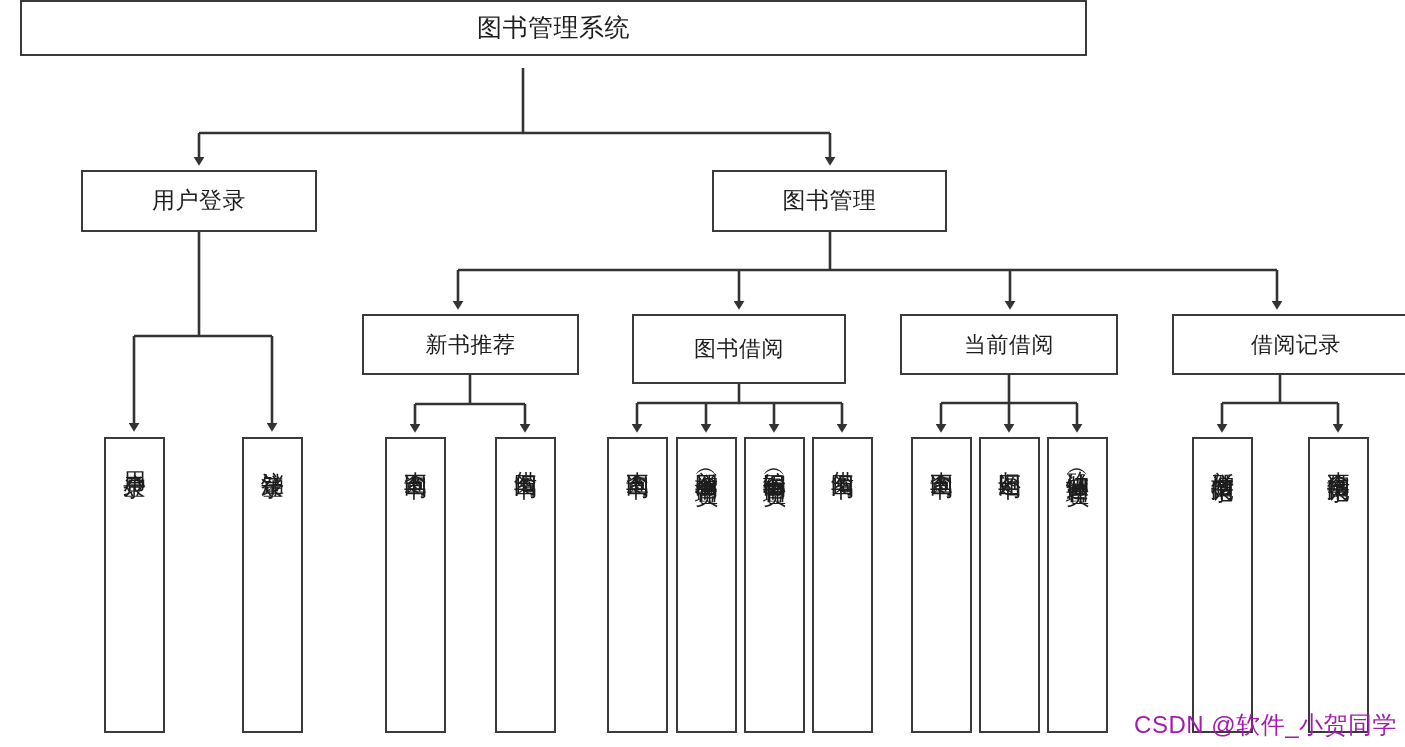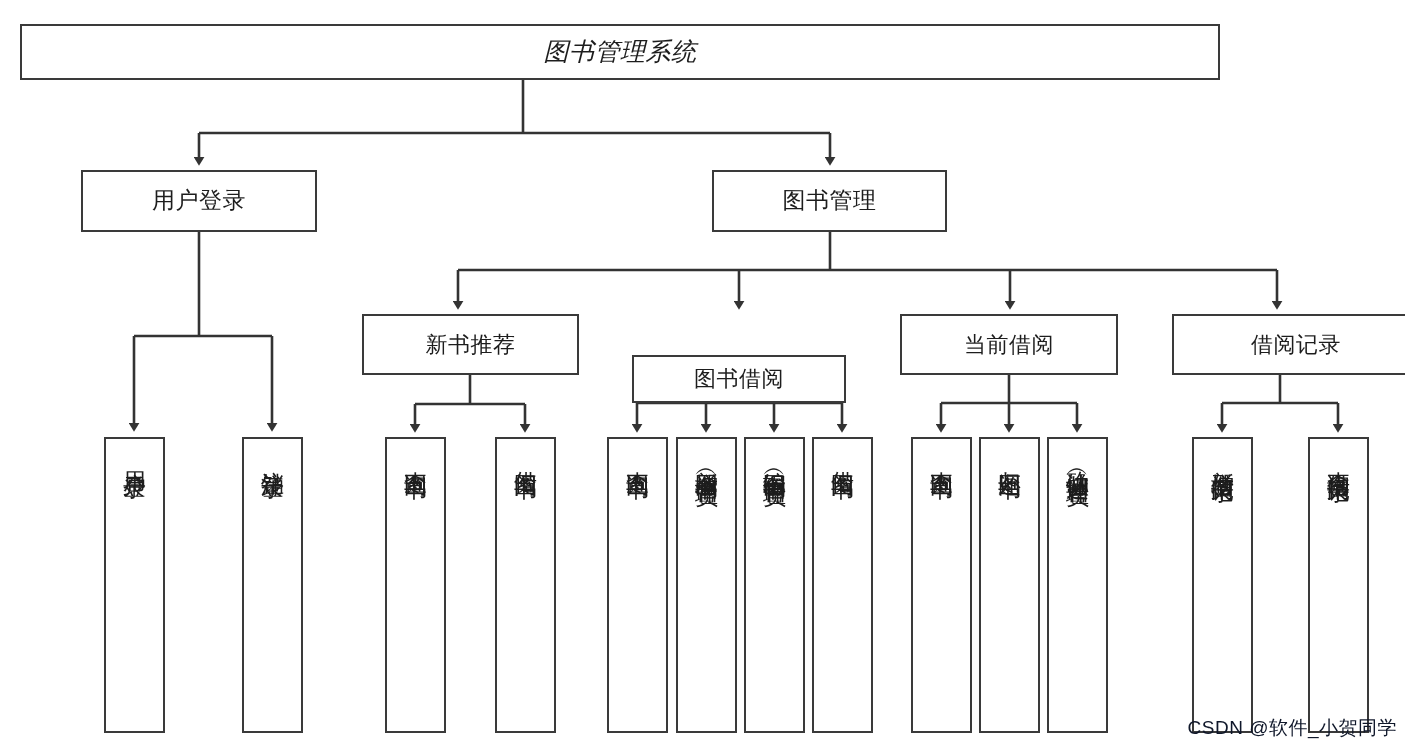--- a/index.html
+++ b/index.html
@@ -55,22 +55,22 @@
     text-orientation: upright;
     font-size: 23px;
     line-height: 1.08;
     letter-spacing: 2px;
     white-space: nowrap;
   }
   .watermark {
     position: absolute;
     right: 8px;
     bottom: 6px;
-    font-size: 19px;
-    color: #0f172a;
+    font-size: 24px;
+    color: #a21caf;
     letter-spacing: 0.5px;
     z-index: 3;
     white-space: nowrap;
   }
 </style>
 </head>
 <body>
 
 <div id="canvas">
 
@@ -117,35 +117,35 @@
       <path d="M1009,403 L1009,425" marker-end="url(#arrow)"></path>
       <path d="M1077,403 L1077,425" marker-end="url(#arrow)"></path>
 
       <path d="M1280,375 L1280,403"></path>
       <path d="M1222,403 L1338,403"></path>
       <path d="M1222,403 L1222,425" marker-end="url(#arrow)"></path>
       <path d="M1338,403 L1338,425" marker-end="url(#arrow)"></path>
     </g>
   </svg>
 
-  <div class="node root" style="left:20px; top:24px; width:1200px; height:56px;font-style:italic;">
+  <div class="node root" style="left:20px; top:0; width:1067px; height:56px;">
     <span class="label">图书管理系统</span>
   </div>
 
   <div class="node lvl2" style="left:81px; top:170px; width:236px; height:62px;">
     <span class="label">用户登录</span>
   </div>
   <div class="node lvl3" style="left:362px; top:314px; width:217px; height:61px;">
     <span class="label">新书推荐</span>
   </div>
 
   <div class="node lvl2" style="left:712px; top:170px; width:235px; height:62px;">
     <span class="label">图书管理</span>
   </div>
-  <div class="node lvl3" style="left:632px; top:314px; width:214px; height:48px;margin-top:41px;">
+  <div class="node lvl3" style="left:632px; top:314px; width:214px; height:70px;">
     <span class="label">图书借阅</span>
   </div>
   <div class="node lvl3" style="left:900px; top:314px; width:218px; height:61px;">
     <span class="label">当前借阅</span>
   </div>
   <div class="node lvl3" style="left:1172px; top:314px; width:248px; height:61px;">
     <span class="label">借阅记录</span>
   </div>
 
   <div class="node leaf" style="left:104px; top:437px; width:61px; height:296px;">

